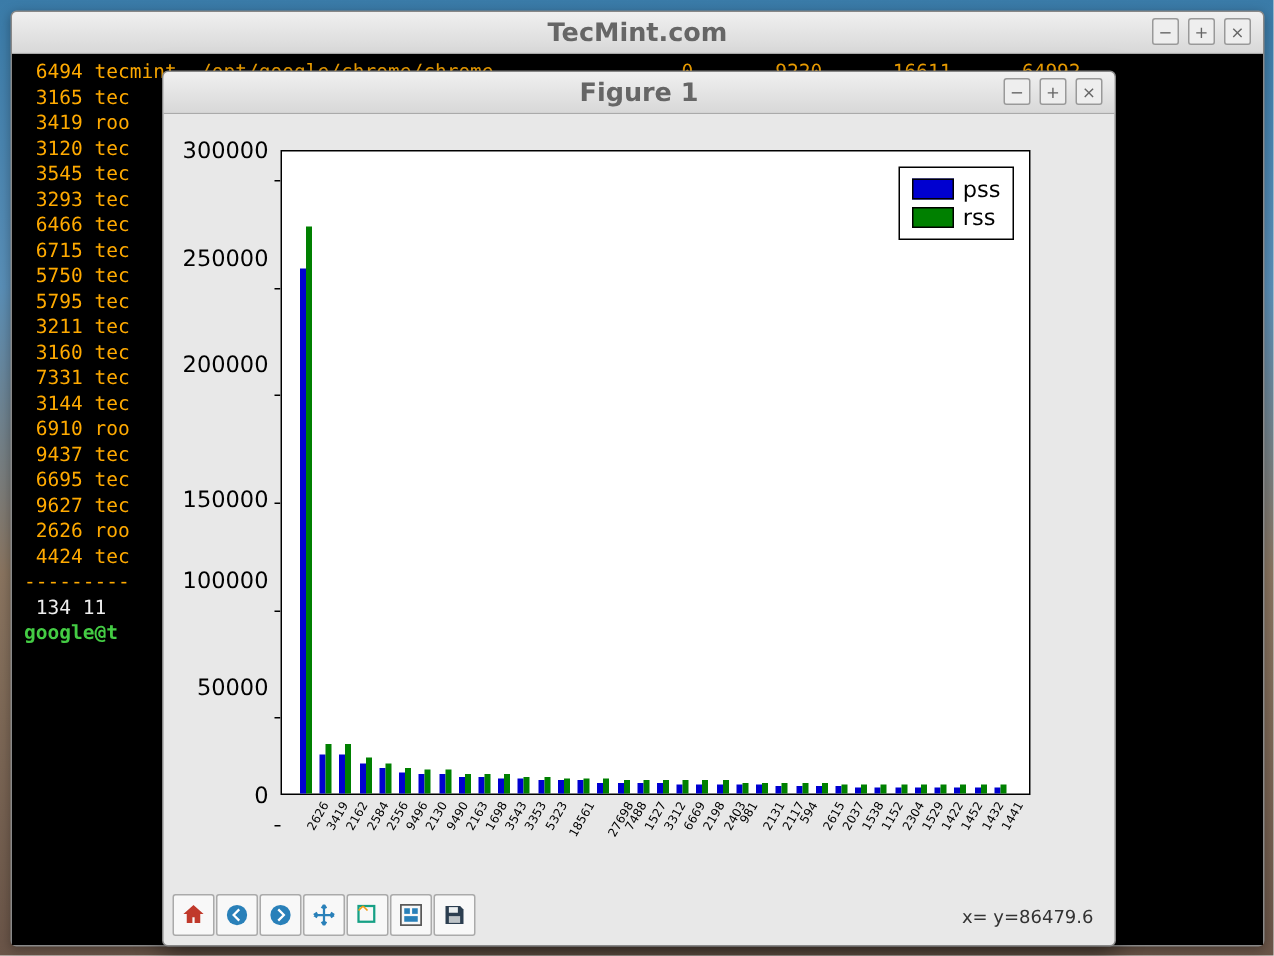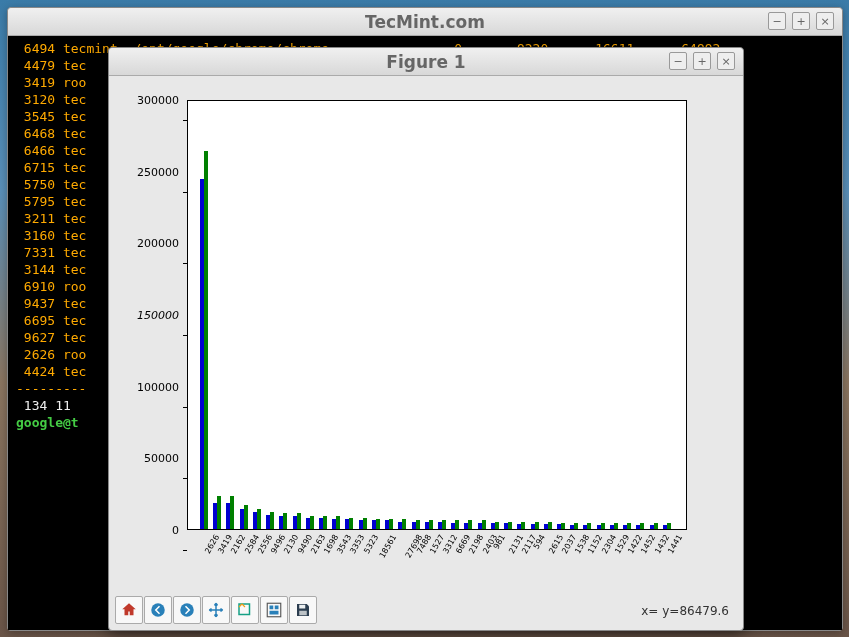--- a/index.html
+++ b/index.html
@@ -93,21 +93,21 @@
       border: 1px solid #000;
     }
     .y-ticks {
       position: absolute;
       left: 0; top: 20px;
       width: 68px; height: 430px;
     }
     .y-tick {
       position: absolute;
       right: 4px;
-      font-size: 11px;
+      font-size: 15px;
       color: #000;
       transform: translateY(-50%);
     }
     .y-tick-mark {
       position: absolute;
       left: 68px;
       width: 4px; height: 1px;
       background: #000;
     }
     .x-ticks {
@@ -170,25 +170,25 @@
 <div class="terminal-window">
   <div class="titlebar">
     <span class="titlebar-title">TecMint.com</span>
     <div class="win-controls">
       <div class="win-btn">−</div>
       <div class="win-btn">+</div>
       <div class="win-btn">×</div>
     </div>
   </div>
   <div class="terminal-body" id="term-body"><span class="term-line"> 6494 tecmint  /opt/google/chrome/chrome -              0       9220      16611      64992</span>
-<span class="term-line"> 4479 tec</span>                                                                            <span class="term-line">884</span>
+<span class="term-line"> 3165 tec</span>                                                                            <span class="term-line">884</span>
 <span class="term-line"> 3419 roo</span>                                                                            <span class="term-line">736</span>
 <span class="term-line"> 3120 tec</span>                                                                            <span class="term-line">776</span>
 <span class="term-line"> 3545 tec</span>                                                                            <span class="term-line">656</span>
-<span class="term-line"> 6468 tec</span>                                                                            <span class="term-line">300</span>
+<span class="term-line"> 3293 tec</span>                                                                            <span class="term-line">300</span>
 <span class="term-line"> 6466 tec</span>                                                                            <span class="term-line">160</span>
 <span class="term-line"> 6715 tec</span>                                                                            <span class="term-line">356</span>
 <span class="term-line"> 5750 tec</span>                                                                            <span class="term-line">940</span>
 <span class="term-line"> 5795 tec</span>                                                                            <span class="term-line">624</span>
 <span class="term-line"> 3211 tec</span>                                                                            <span class="term-line">928</span>
 <span class="term-line"> 3160 tec</span>                                                                            <span class="term-line">220</span>
 <span class="term-line"> 7331 tec</span>                                                                            <span class="term-line">448</span>
 <span class="term-line"> 3144 tec</span>                                                                            <span class="term-line">828</span>
 <span class="term-line"> 6910 roo</span>                                                                            <span class="term-line">660</span>
 <span class="term-line"> 9437 tec</span>                                                                            <span class="term-line">664</span>
@@ -213,30 +213,40 @@
   </div>
 
   <div class="figure-canvas-area">
     <div class="y-ticks" id="yticks">
         <div class="y-tick" style="top: 430px;">0</div>
         <div class="y-tick-mark" style="top: 450px;"></div>
         <div class="y-tick" style="top: 358.333px;">50000</div>
         <div class="y-tick-mark" style="top: 378.333px;"></div>
         <div class="y-tick" style="top: 286.667px;">100000</div>
         <div class="y-tick-mark" style="top: 306.667px;"></div>
-        <div class="y-tick" style="top: 215px; font-style: italic;">150000</div>
+        <div class="y-tick" style="top: 233px;">150000</div>
         <div class="y-tick-mark" style="top: 235px;"></div>
         <div class="y-tick" style="top: 143.333px;">200000</div>
         <div class="y-tick-mark" style="top: 163.333px;"></div>
         <div class="y-tick" style="top: 71.6667px; margin-left: 40px;">250000</div>
         <div class="y-tick-mark" style="top: 91.6667px;"></div>
         <div class="y-tick" style="top: 0px;">300000</div>
         <div class="y-tick-mark" style="top: 20px;"></div>
       </div>
     <div class="plot-area" id="plot">
+      <div class="legend">
+        <div class="legend-row">
+          <div class="legend-swatch" style="background:#0000d0"></div>
+          <span>pss</span>
+        </div>
+        <div class="legend-row">
+          <div class="legend-swatch" style="background:#008000"></div>
+          <span>rss</span>
+        </div>
+      </div>
     <div class="bar-pss" style="left: 12px; height: 349.733px;"></div>
         <div class="bar-rss" style="left: 16px; height: 378.4px;"></div>
         <div class="bar-pss" style="left: 25.2222px; height: 25.8px;"></div>
         <div class="bar-rss" style="left: 29.2222px; height: 32.9667px;"></div>
         <div class="bar-pss" style="left: 38.4444px; height: 25.8px;"></div>
         <div class="bar-rss" style="left: 42.4444px; height: 32.9667px;"></div>
         <div class="bar-pss" style="left: 51.6667px; height: 20.0667px;"></div>
         <div class="bar-rss" style="left: 55.6667px; height: 24.3667px;"></div>
         <div class="bar-pss" style="left: 64.8889px; height: 17.2px;"></div>
         <div class="bar-rss" style="left: 68.8889px; height: 20.0667px;"></div>

